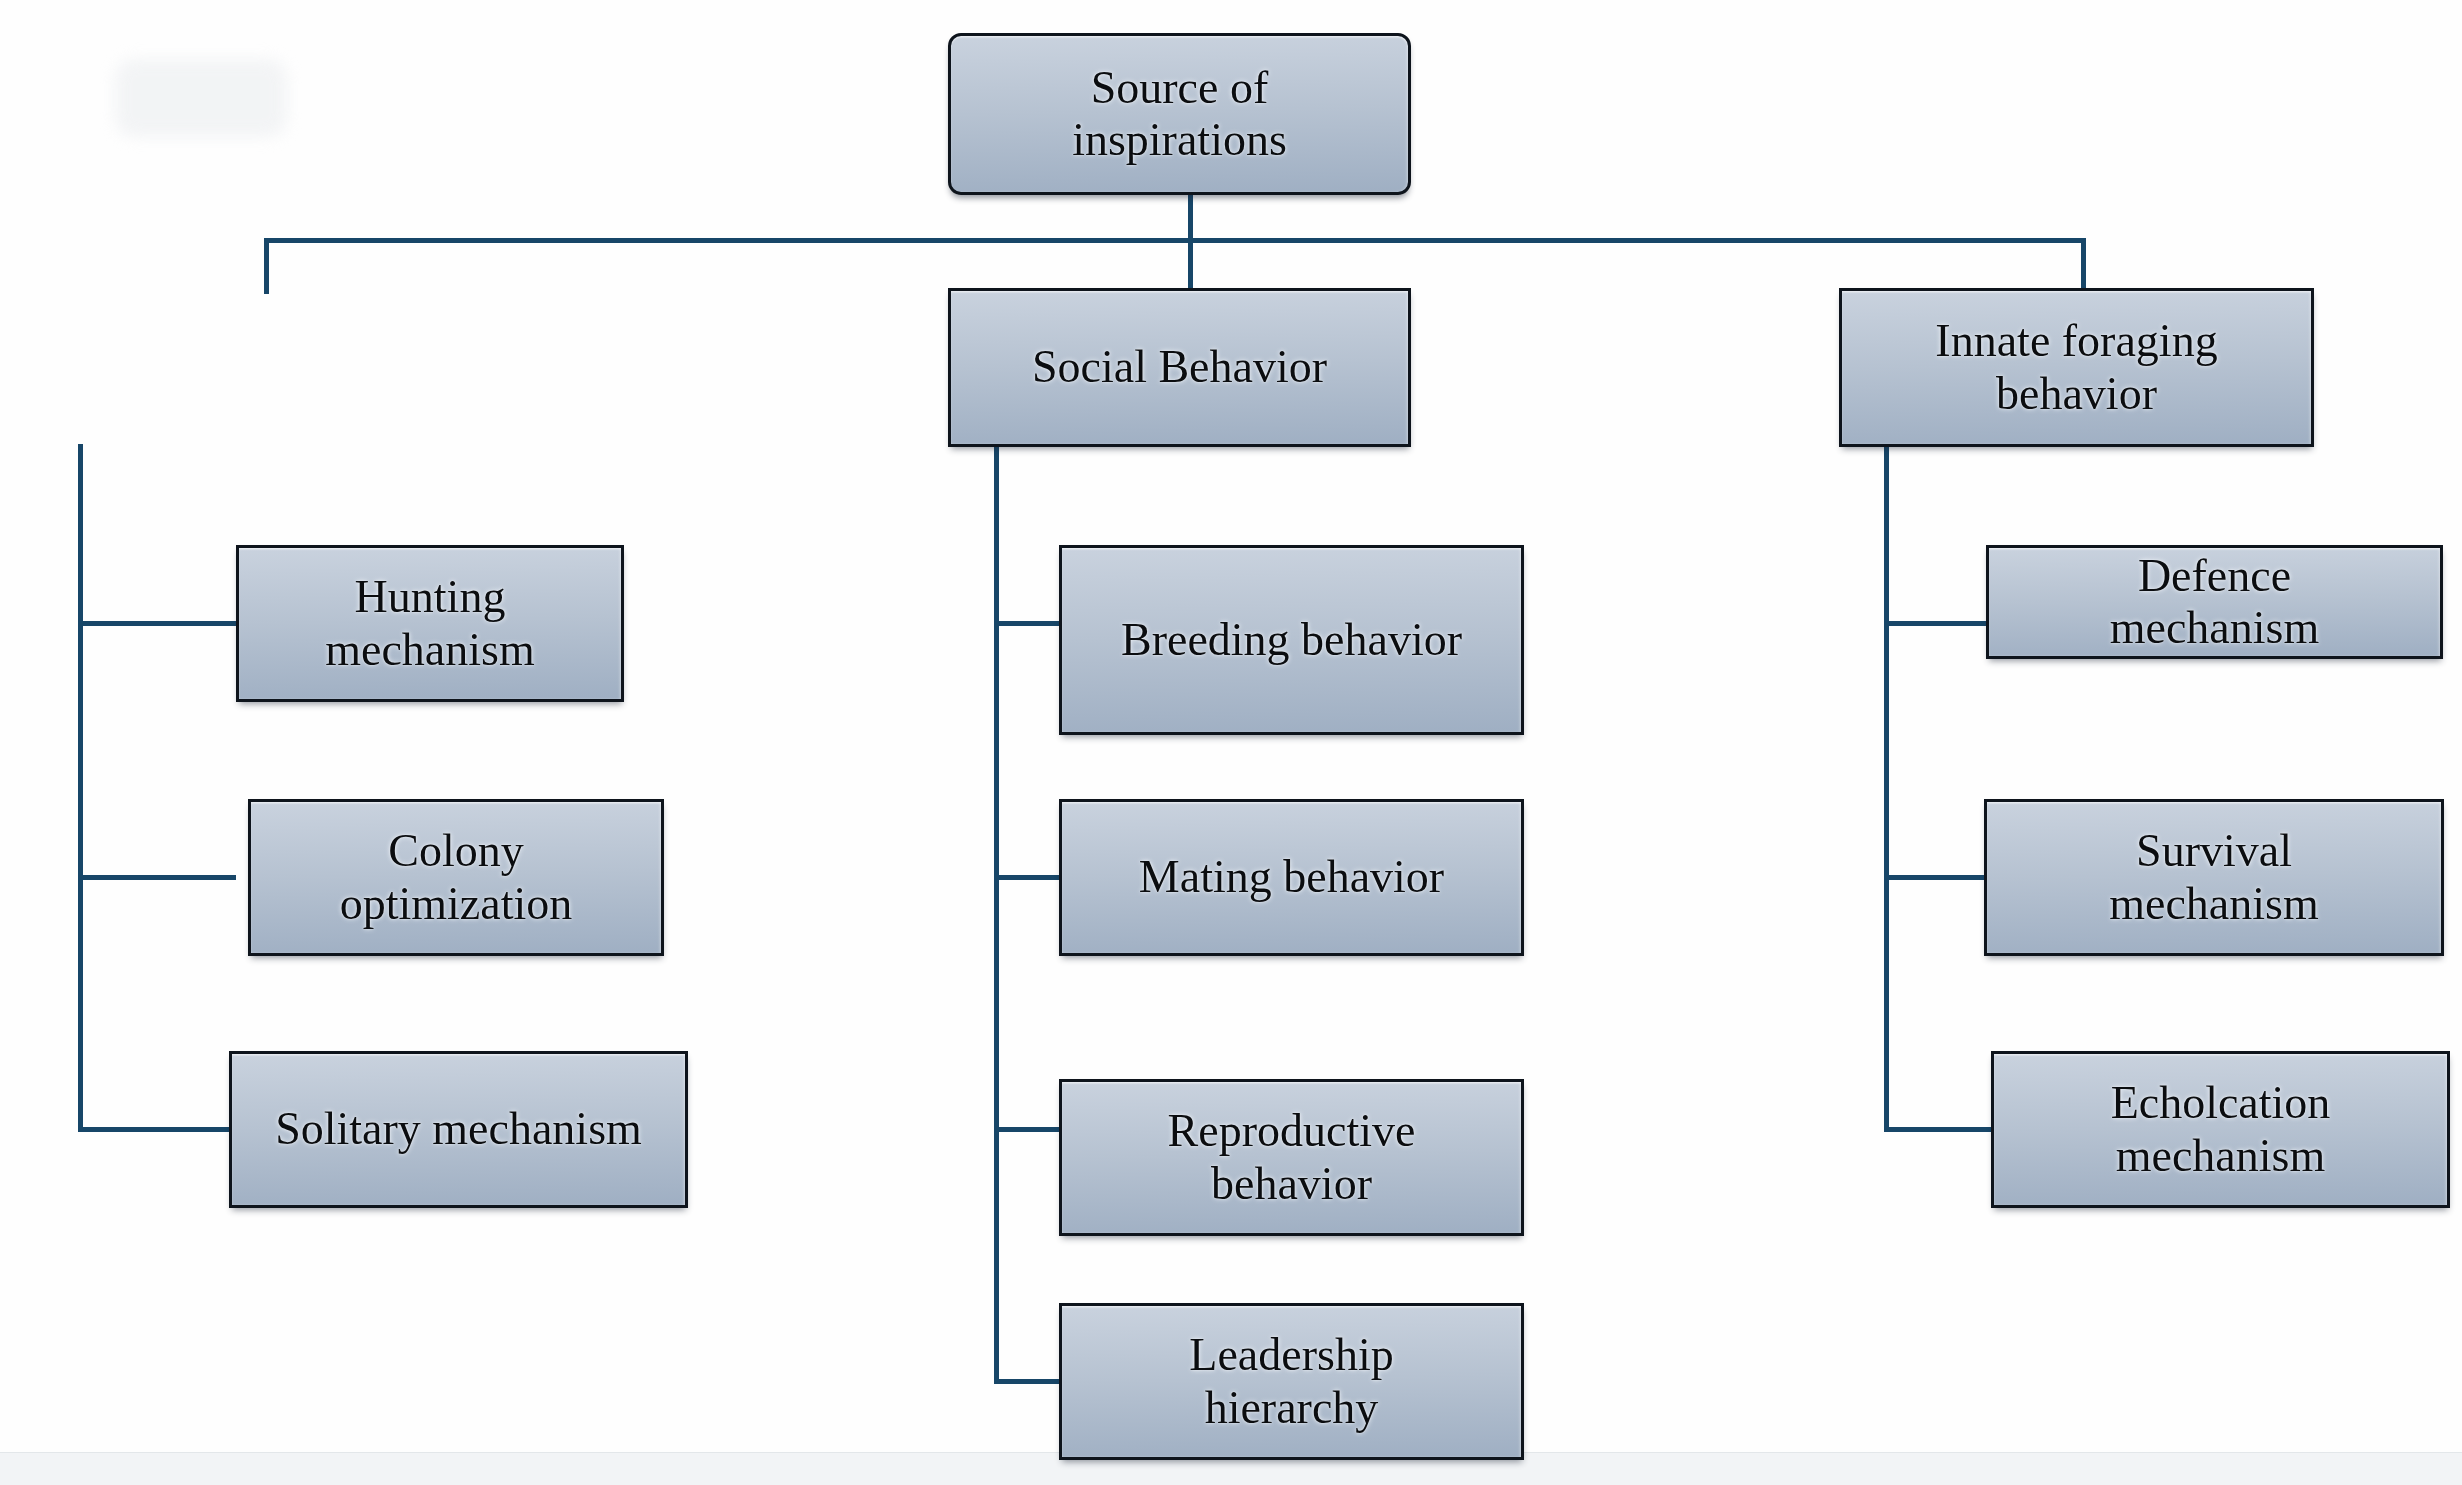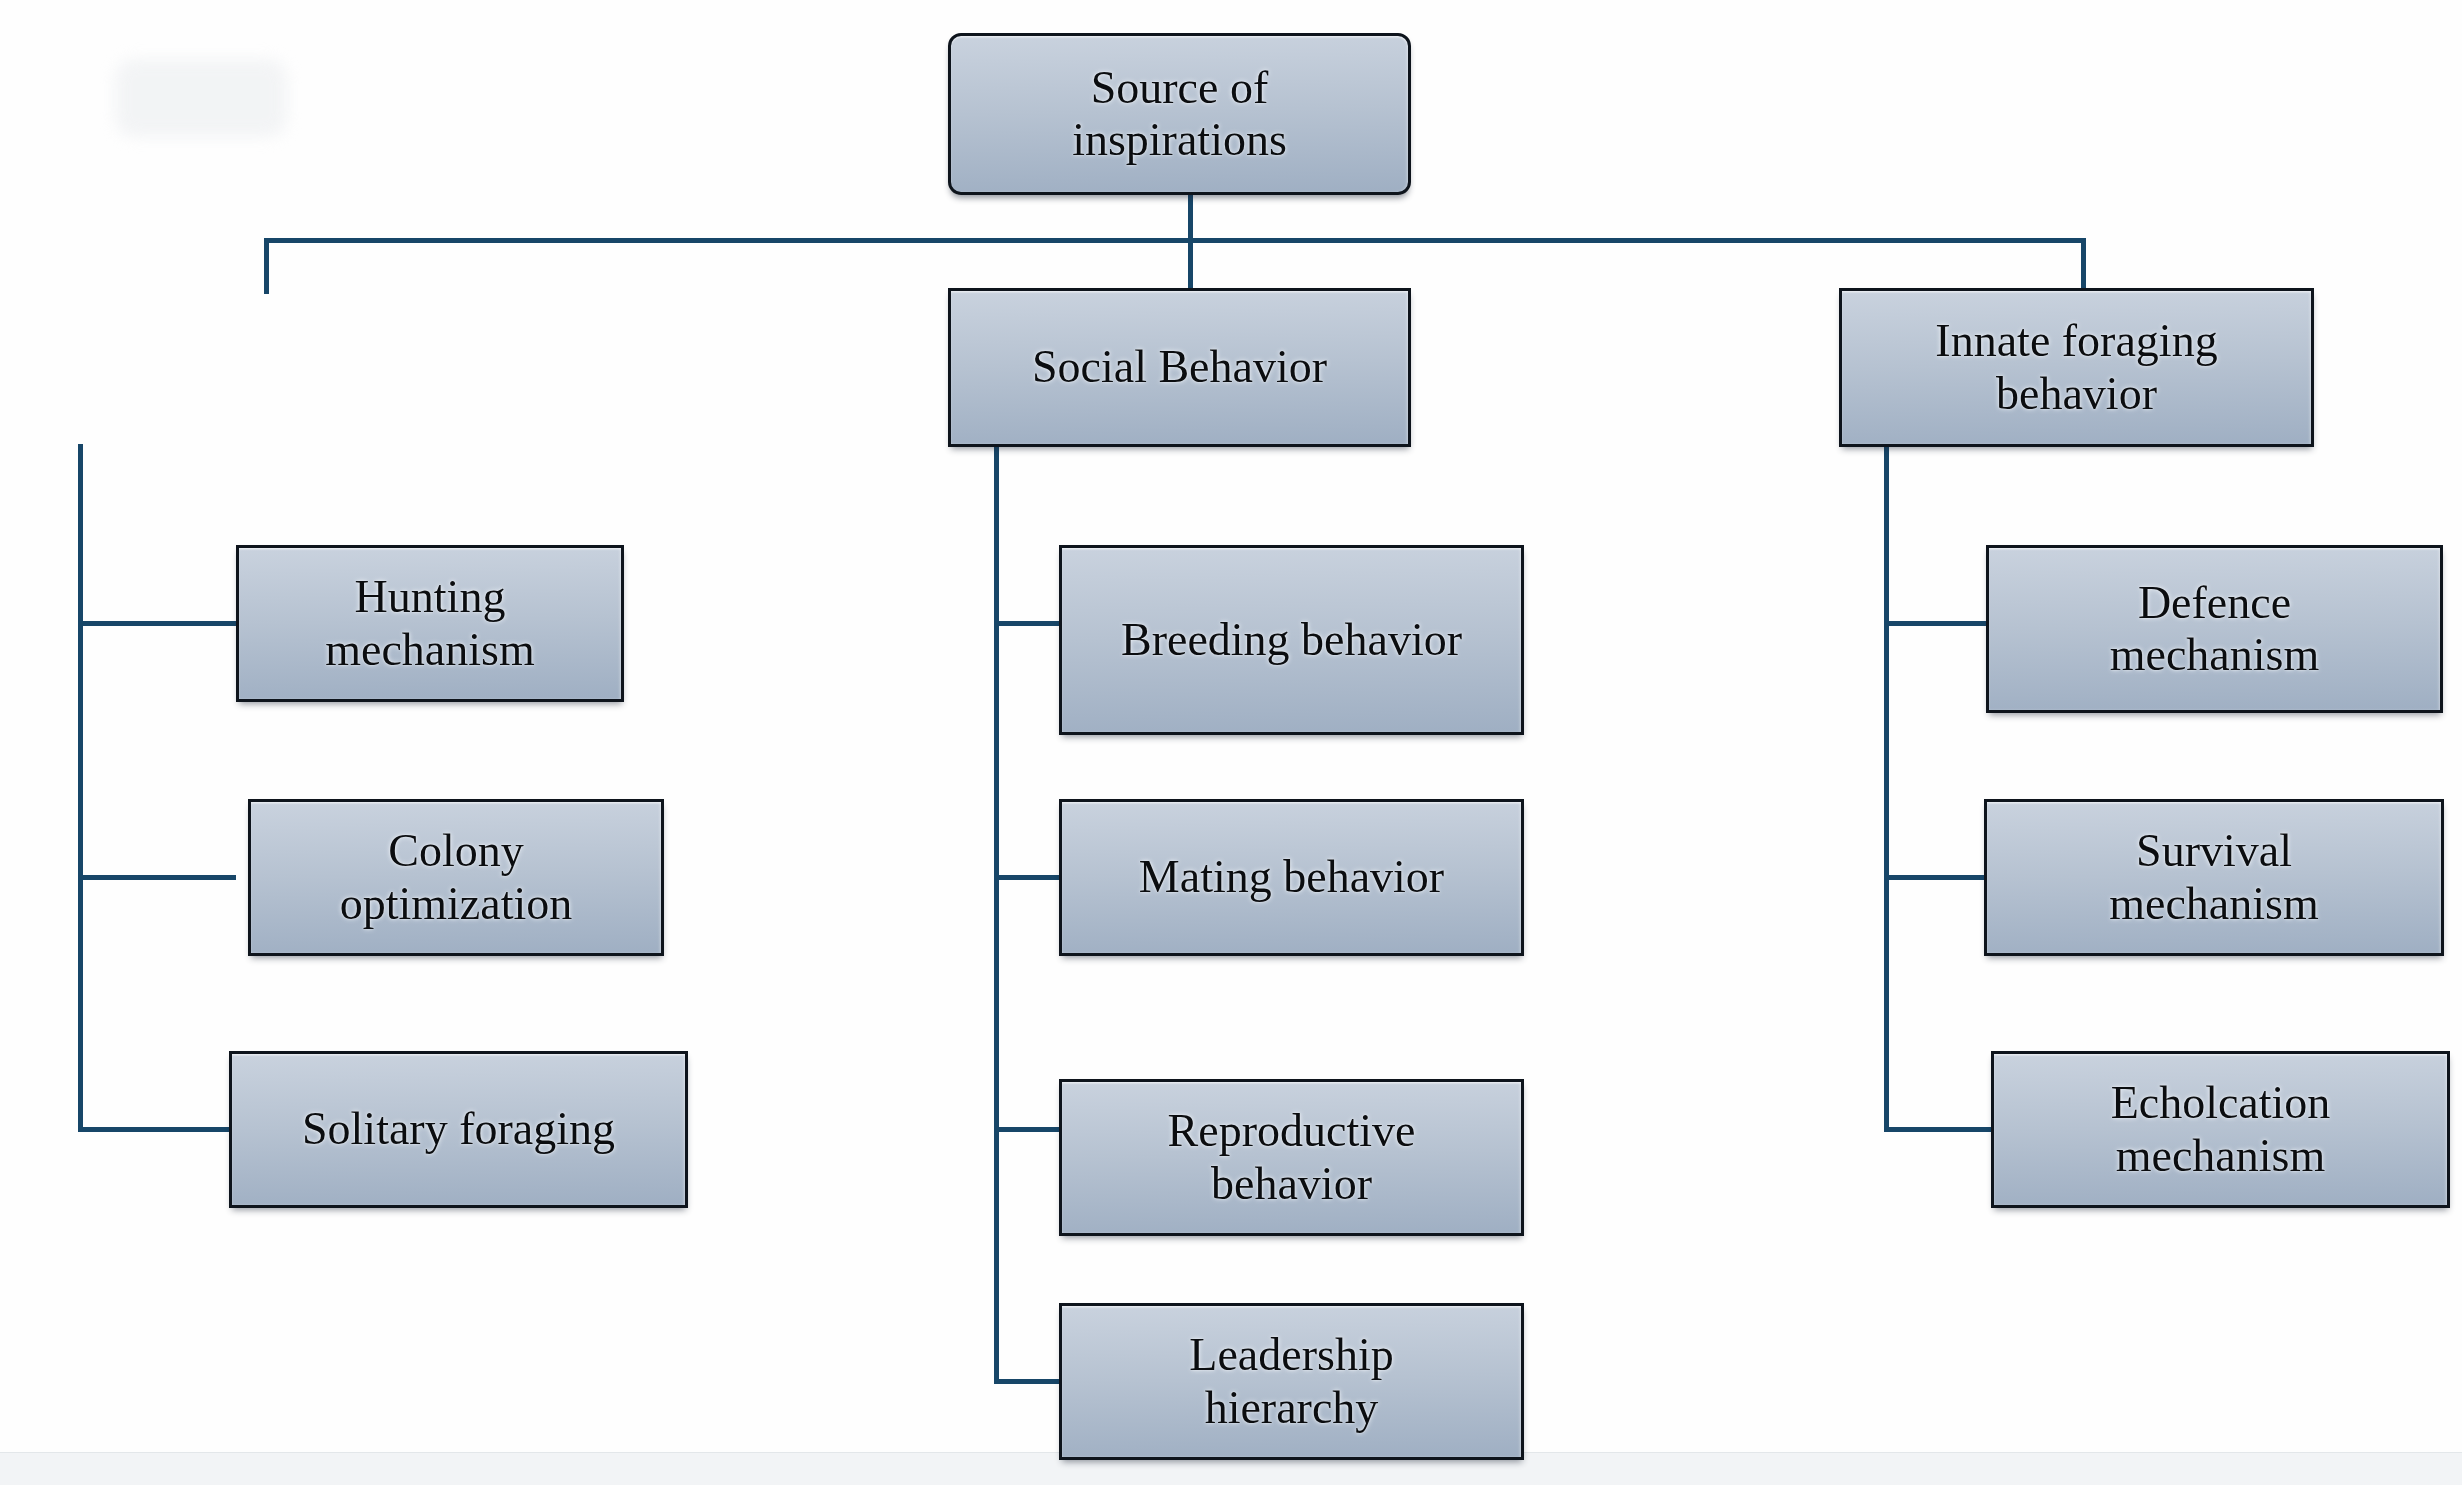--- a/index.html
+++ b/index.html
@@ -112,40 +112,40 @@
 
   <div class="node" style="left:236px; top:545px; width:388px; height:157px;">
     <span class="lbl" style="max-width:270px;">Hunting mechanism</span>
   </div>
 
   <div class="node" style="left:236px; top:799px; width:416px; height:157px;margin-left:12px;">
     <span class="lbl" style="max-width:287px;">Colony optimization</span>
   </div>
 
   <div class="node" style="left:229px; top:1051px; width:459px; height:157px;">
-    <span class="lbl">Solitary foraging</span>
+    <span class="lbl">Solitary mechanism</span>
   </div>
 
   <div class="node" style="left:1059px; top:545px; width:465px; height:190px;">
     <span class="lbl">Breeding behavior</span>
   </div>
 
   <div class="node" style="left:1059px; top:799px; width:465px; height:157px;">
     <span class="lbl">Mating behavior</span>
   </div>
 
   <div class="node" style="left:1059px; top:1051px; width:465px; height:157px;margin-top:28px;">
     <span class="lbl" style="max-width:295px;">Reproductive behavior</span>
   </div>
 
   <div class="node" style="left:1059px; top:1303px; width:465px; height:157px;">
     <span class="lbl" style="max-width:262px;">Leadership hierarchy</span>
   </div>
 
-  <div class="node" style="left:1986px; top:545px; width:457px; height:168px;">
+  <div class="node" style="left:1986px; top:545px; width:457px; height:114px;">
     <span class="lbl" style="max-width:270px;">Defence mechanism</span>
   </div>
 
   <div class="node" style="left:1984px; top:799px; width:460px; height:157px;">
     <span class="lbl" style="max-width:270px;">Survival mechanism</span>
   </div>
 
   <div class="node" style="left:1991px; top:1051px; width:459px; height:157px;">
     <span class="lbl" style="max-width:295px;">Echolcation mechanism</span>
   </div>

